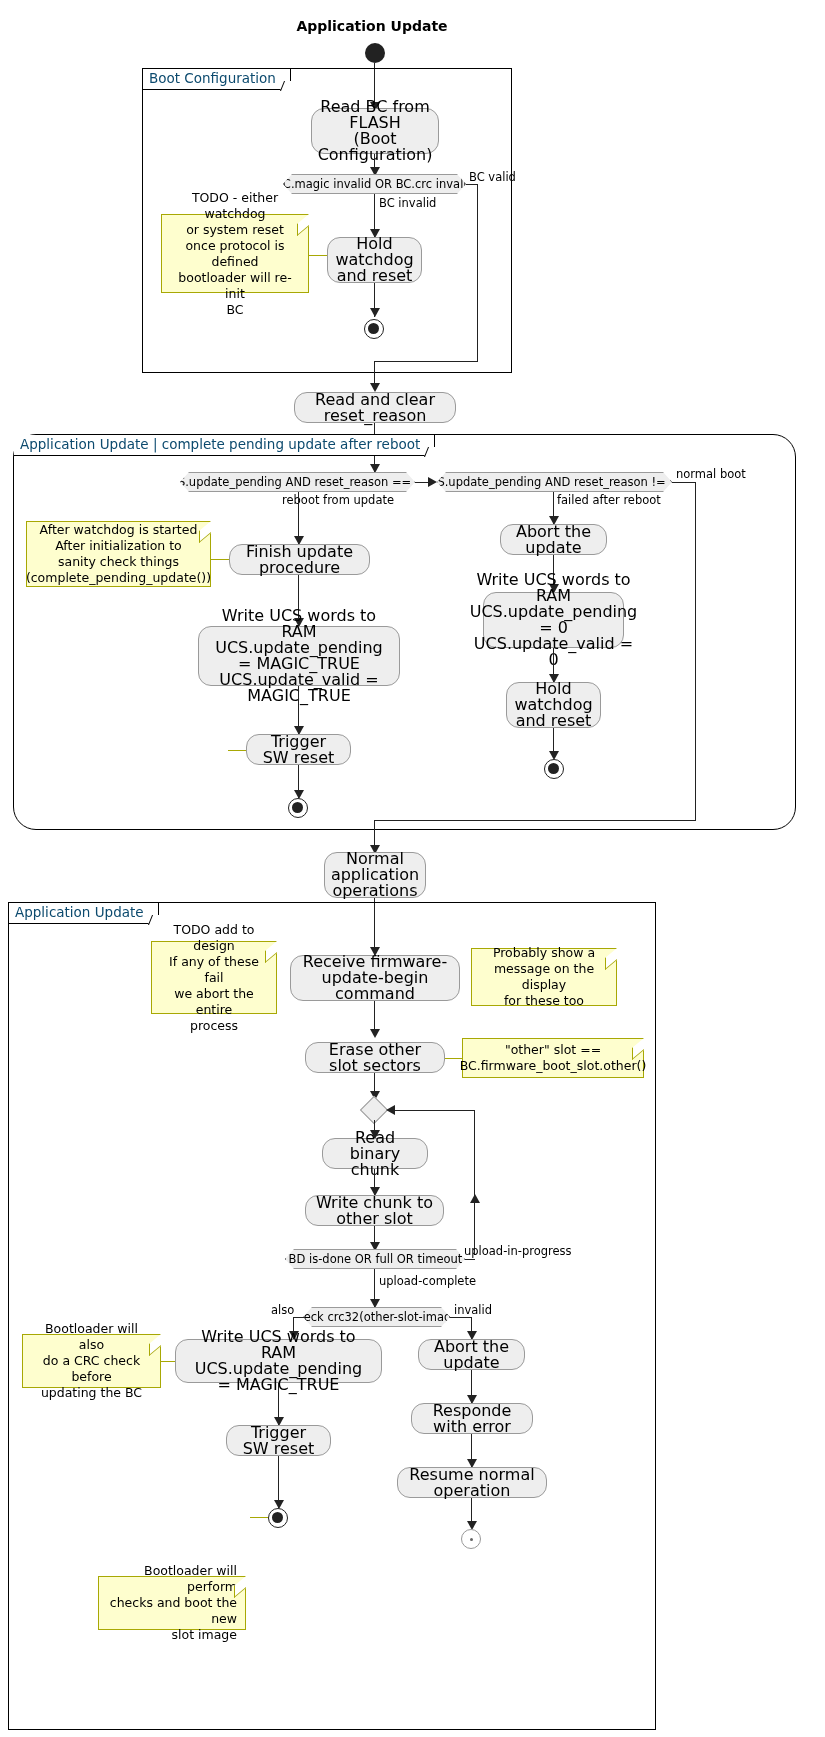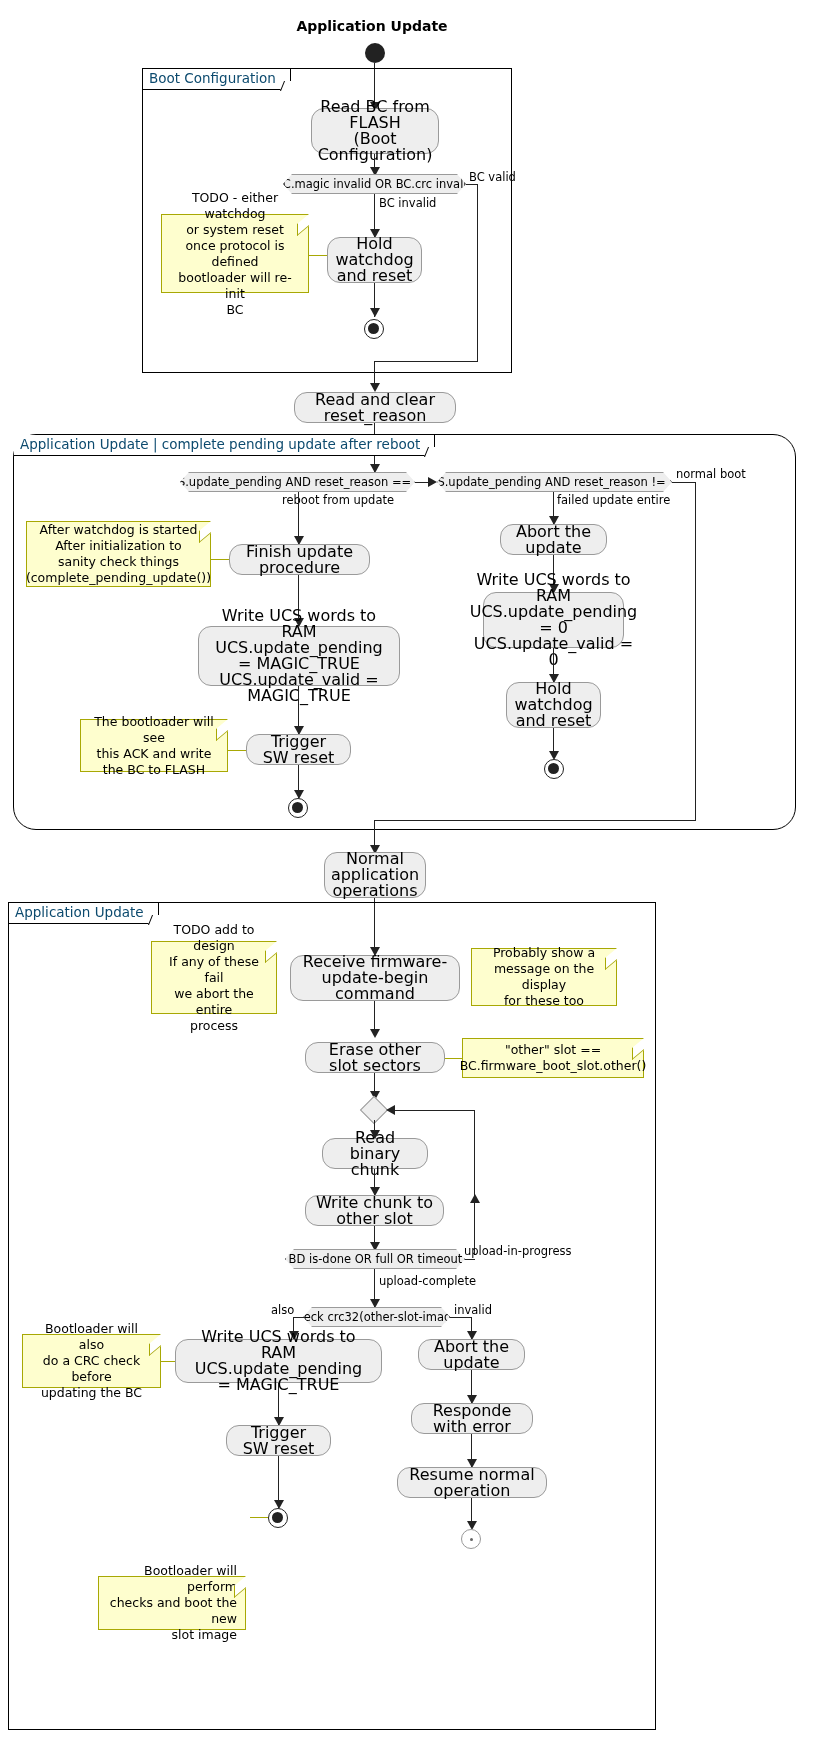--- a/index.html
+++ b/index.html
@@ -267,21 +267,21 @@
   <div class="abs hexagon" style="left:437px; top:472px; width:235px; height:20px;">UCS.update_pending AND reset_reason != SW</div>
 
   <div class="abs edge-label" style="left:676px; top:467px;">normal boot</div>
   <div class="abs hline" style="left:672px; top:482px; width:24px;"></div>
   <div class="abs vline" style="left:695px; top:482px; height:338px;"></div>
 
   <div class="abs edge-label" style="left:282px; top:493px;">reboot from update</div>
   <div class="abs vline" style="left:298px; top:492px; height:52px;"></div>
   <div class="abs arrow-down" style="left:294px; top:536px;"></div>
 
-  <div class="abs edge-label" style="left:557px; top:493px;">failed update entire</div>
+  <div class="abs edge-label" style="left:557px; top:493px;">failed after reboot</div>
   <div class="abs vline" style="left:553px; top:492px; height:32px;"></div>
   <div class="abs arrow-down" style="left:549px; top:516px;"></div>
 
   <div class="abs activity" style="left:229px; top:544px; width:141px; height:31px;">Finish update procedure</div>
 
   <div class="abs note" style="left:26px; top:521px; width:185px; height:66px;">
     <span class="dogear"></span>
     <span>After watchdog is started
 After initialization to
 sanity check things
@@ -294,26 +294,20 @@
 
   <div class="abs activity" style="left:198px; top:626px; width:202px; height:60px;">Write UCS words to RAM
 UCS.update_pending = MAGIC_TRUE
 UCS.update_valid = MAGIC_TRUE</div>
 
   <div class="abs vline" style="left:298px; top:686px; height:48px;"></div>
   <div class="abs arrow-down" style="left:294px; top:726px;"></div>
 
   <div class="abs activity" style="left:246px; top:734px; width:105px; height:31px;">Trigger SW reset</div>
 
-  <div class="abs note" style="left:80px; top:719px; width:148px; height:53px;">
-    <span class="dogear"></span>
-    <span>The bootloader will see
-this ACK and write
-the BC to FLASH</span>
-  </div>
   <div class="abs hline" style="left:228px; top:750px; width:18px; height:1px; background:#A8A804;"></div>
 
   <div class="abs vline" style="left:298px; top:765px; height:33px;"></div>
   <div class="abs arrow-down" style="left:294px; top:790px;"></div>
 
   <div class="abs end-node" style="left:288px; top:798px;"></div>
 
   <div class="abs activity" style="left:500px; top:524px; width:107px; height:31px;">Abort the update</div>
 
   <div class="abs vline" style="left:553px; top:555px; height:37px;"></div>

